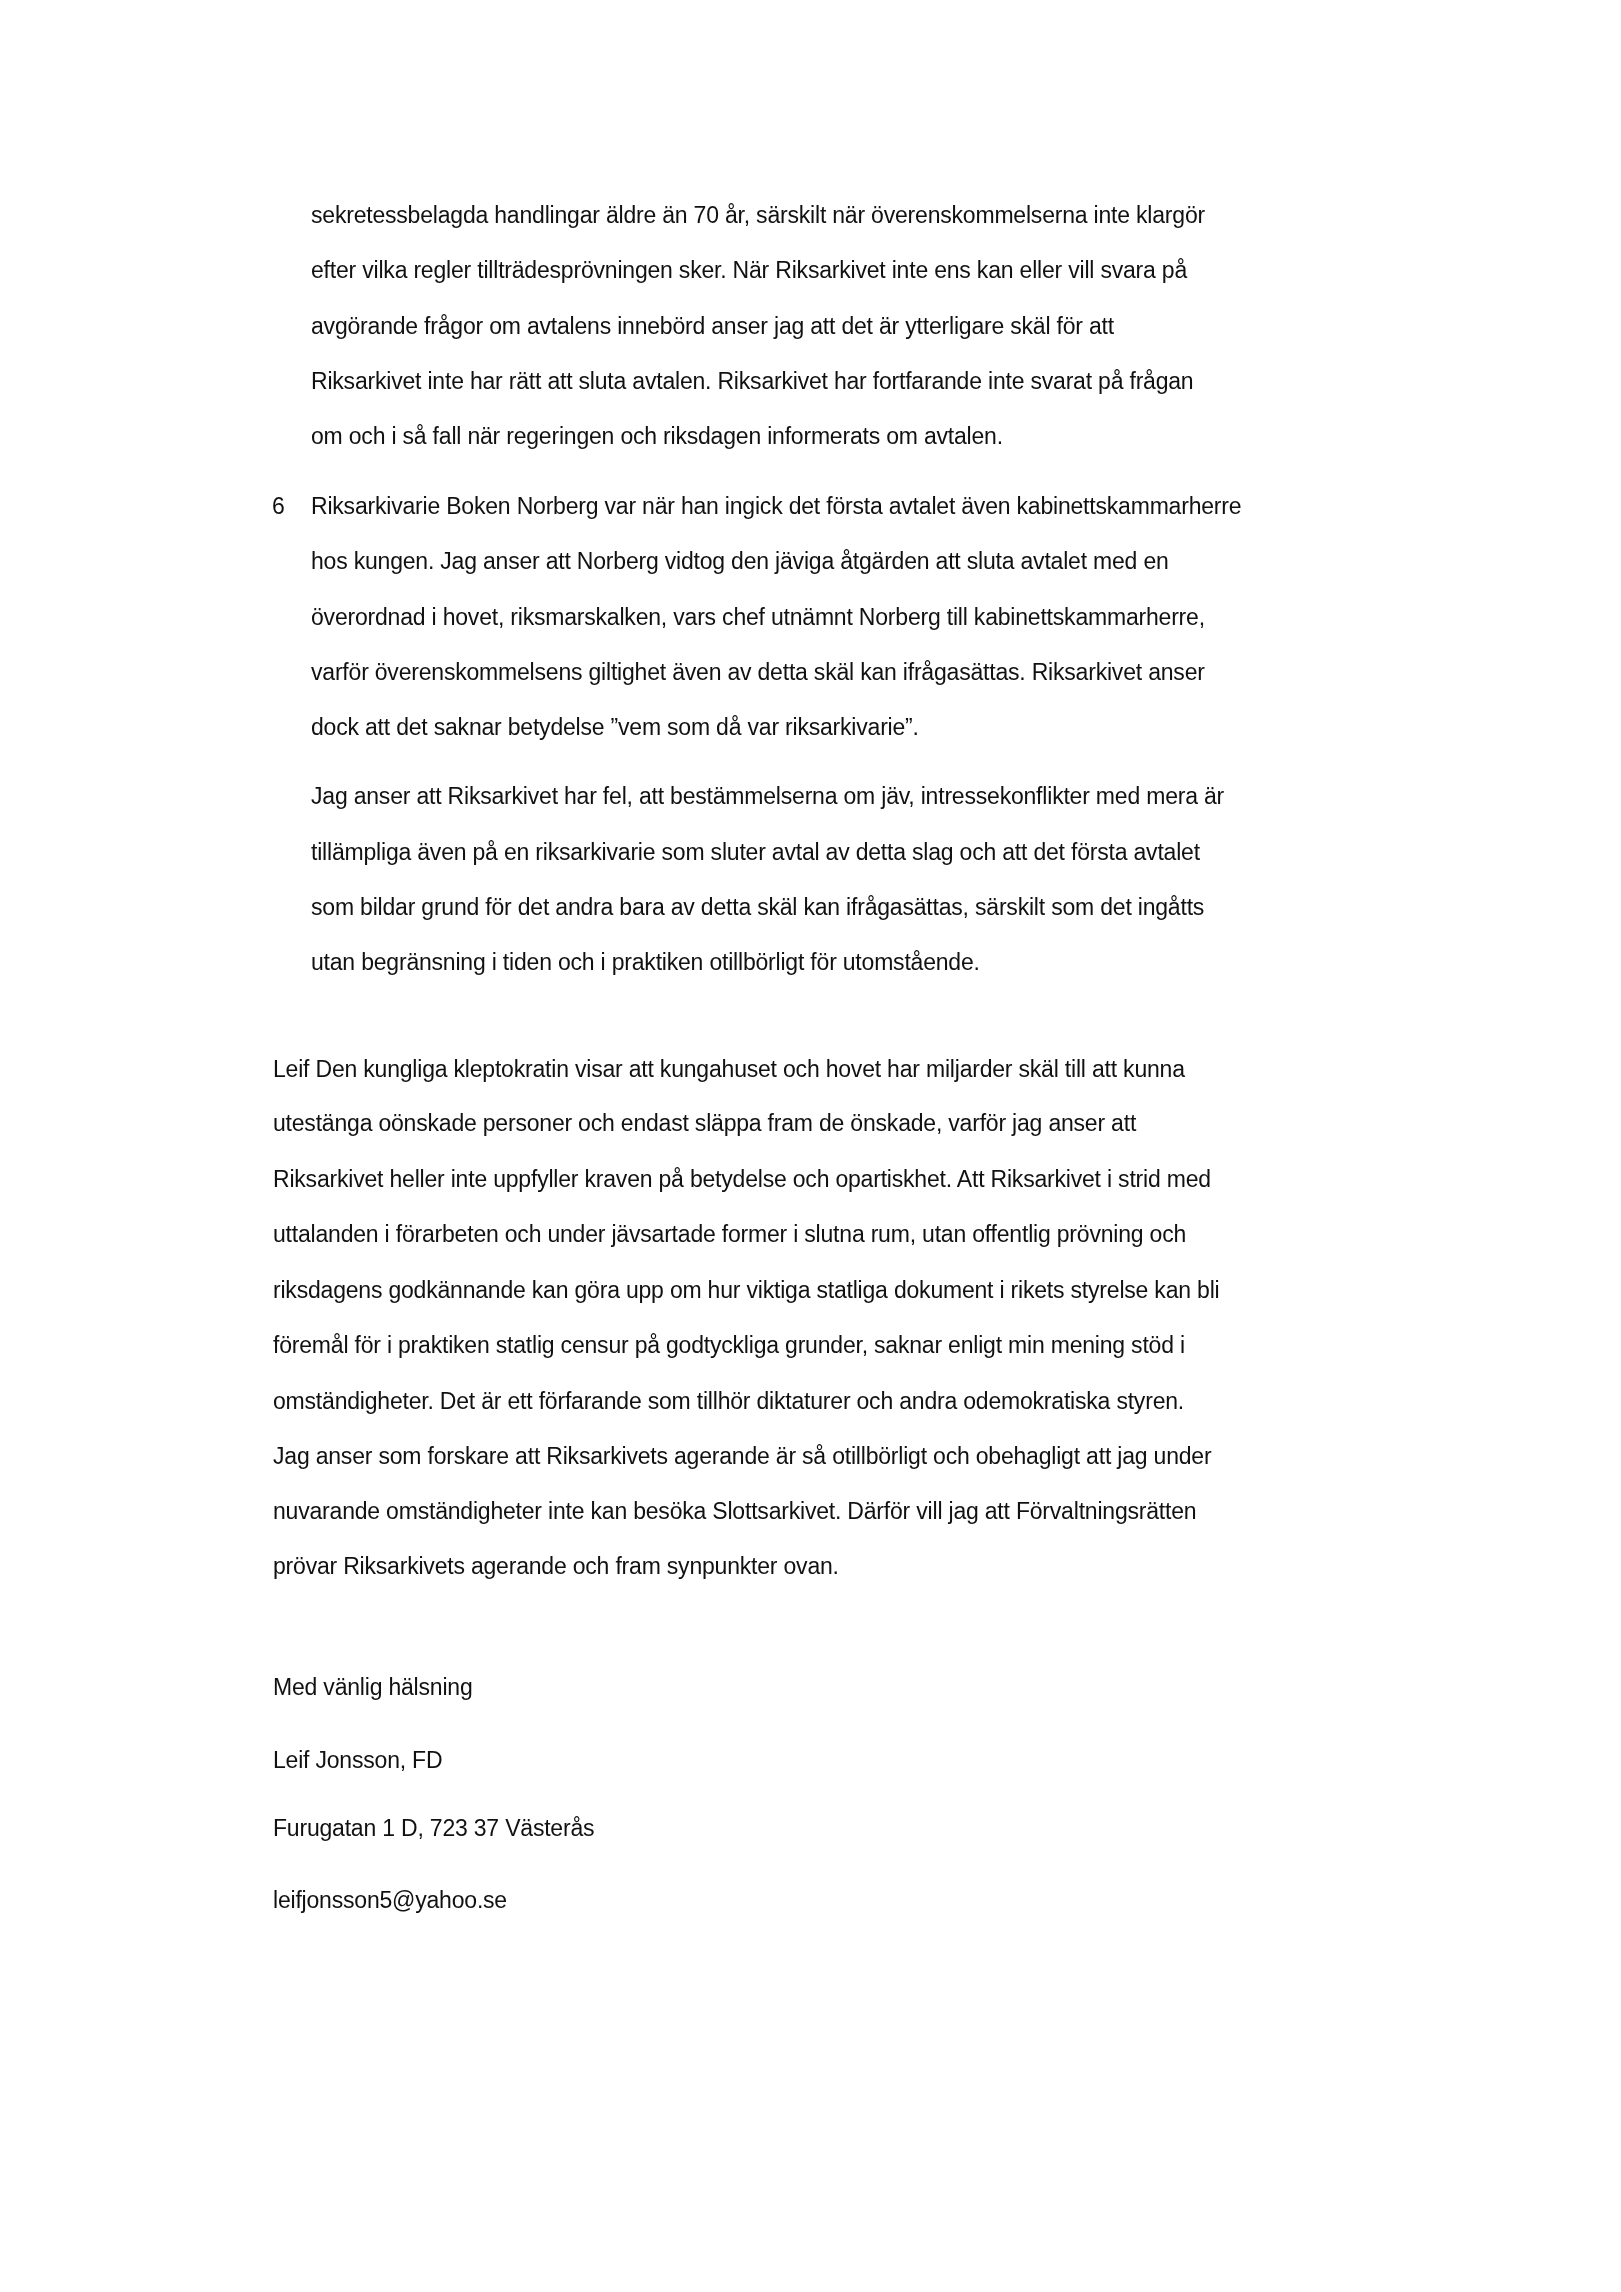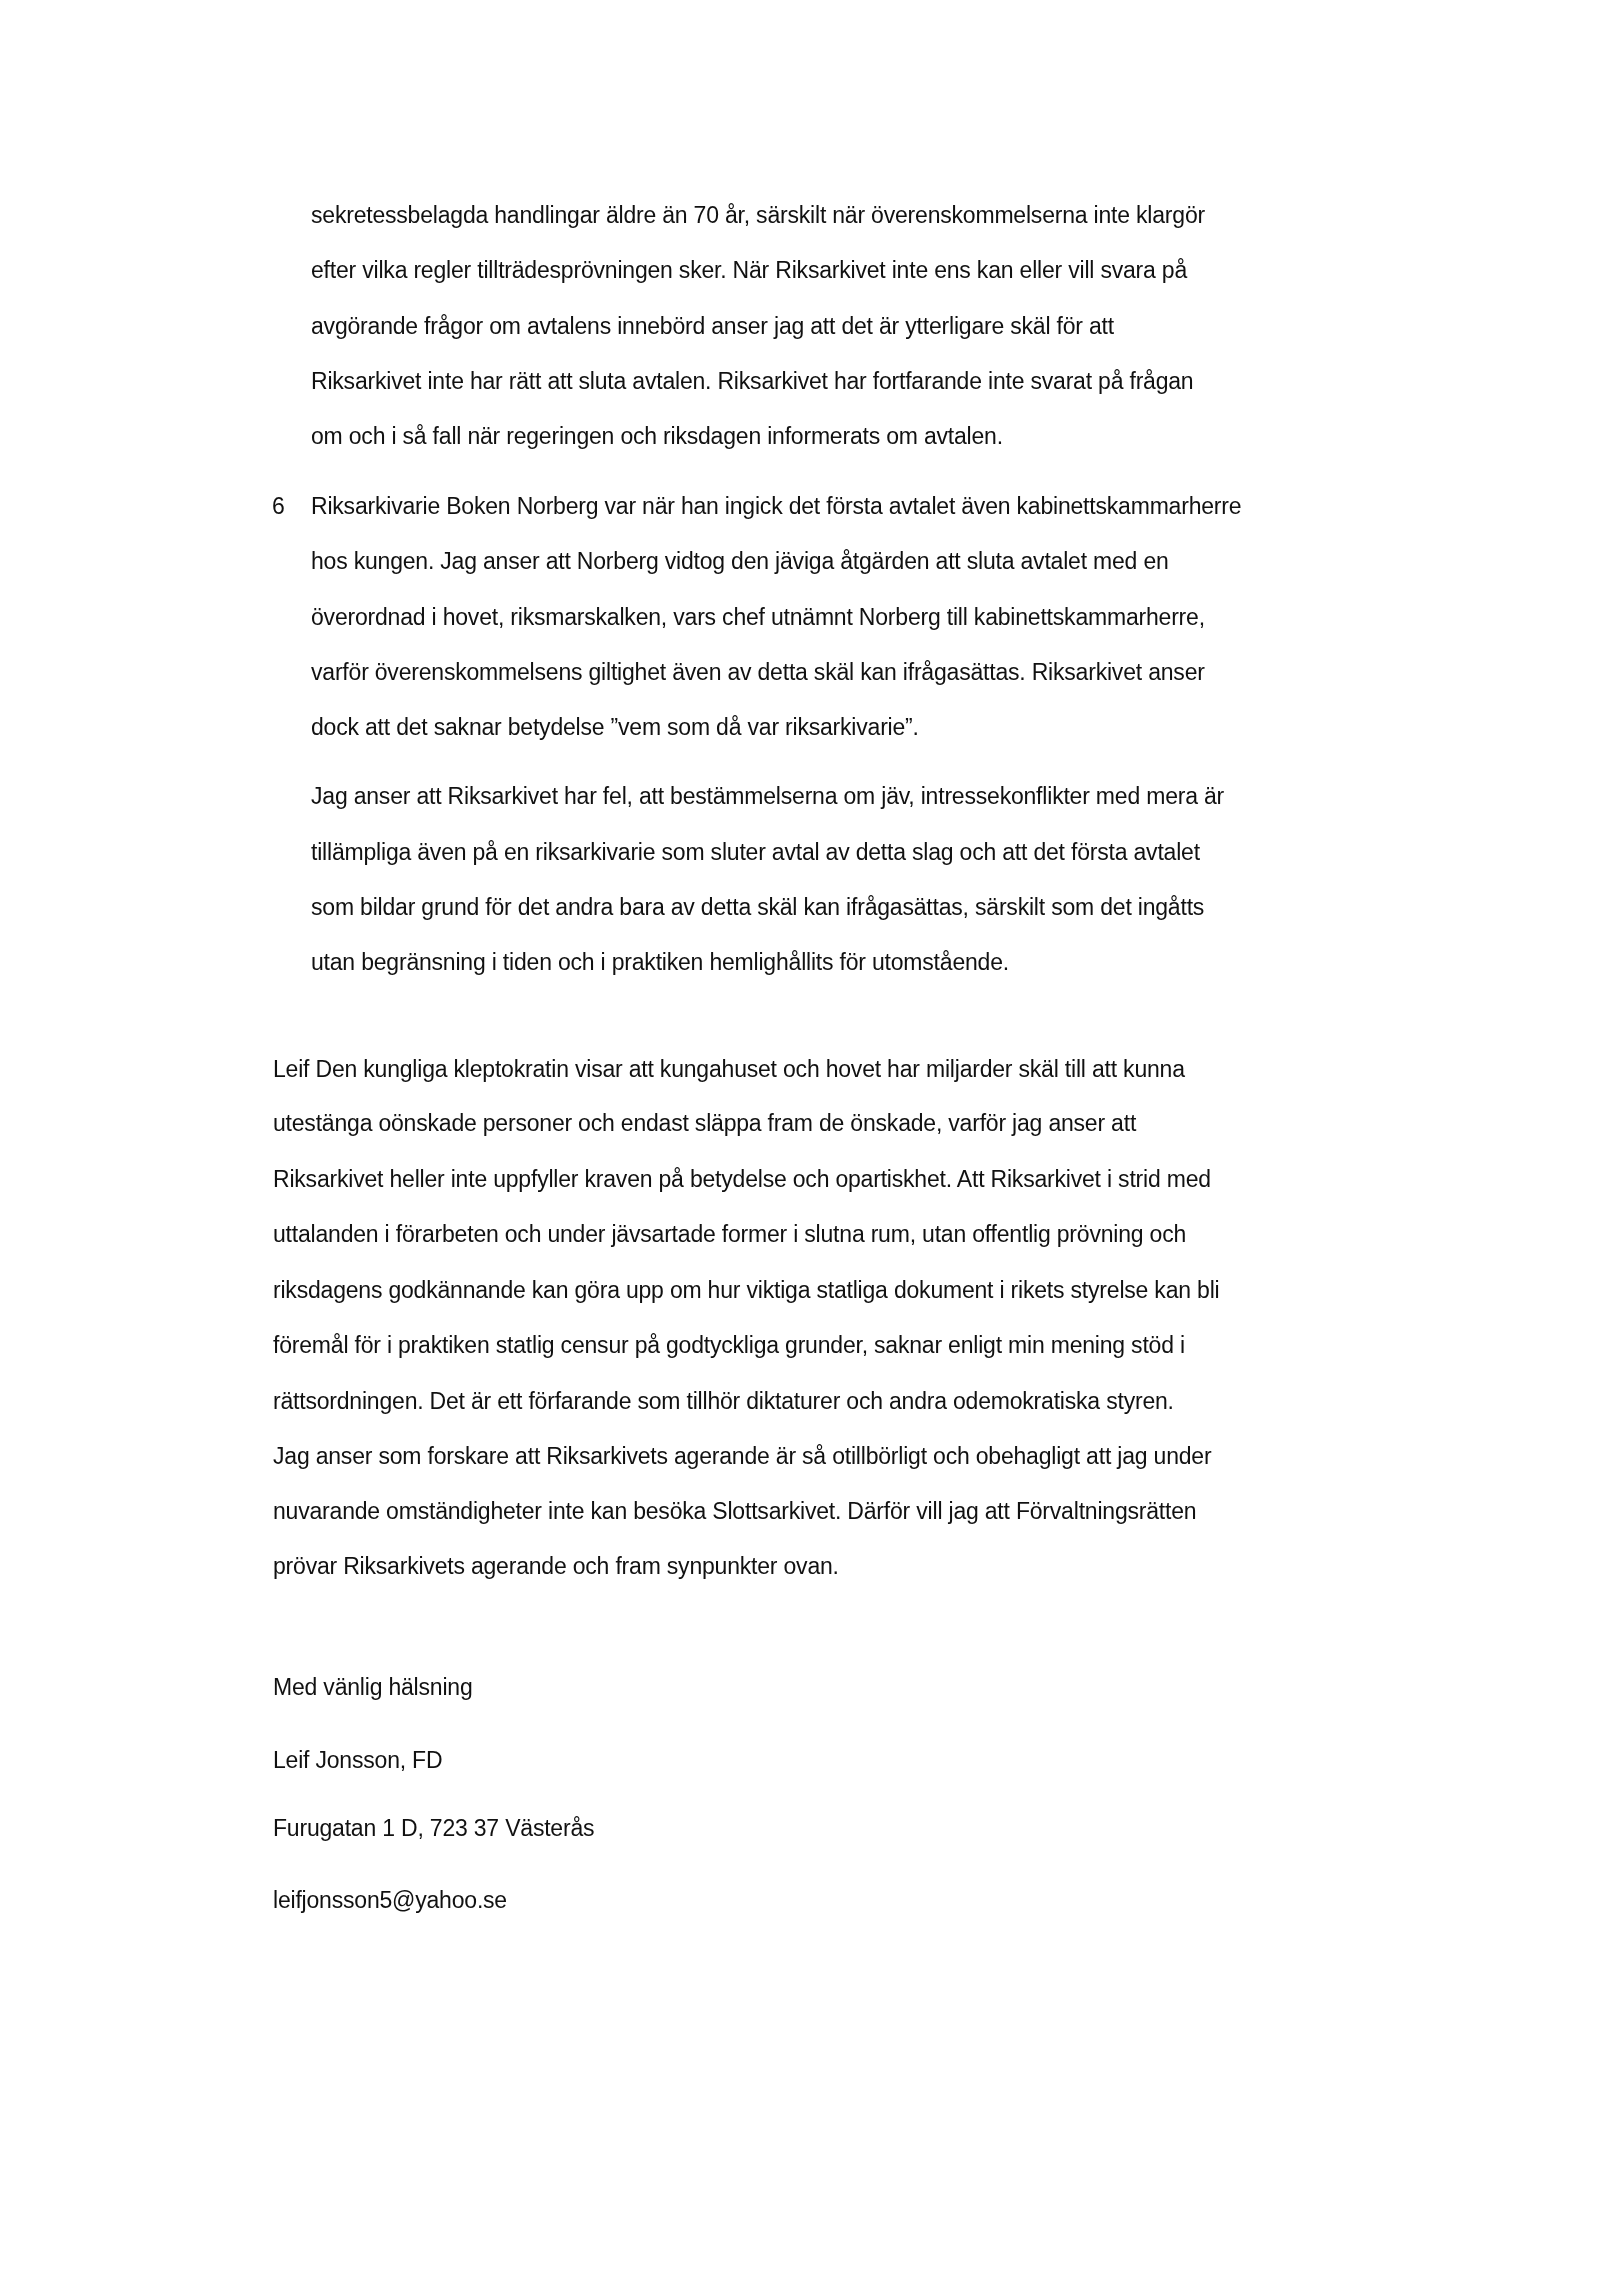--- a/index.html
+++ b/index.html
@@ -46,34 +46,34 @@
     <div class="line c-indent" style="top:495px">Riksarkivarie Boken Norberg var när han ingick det första avtalet även kabinettskammarherre</div>
     <div class="line c-indent" style="top:550px">hos kungen. Jag anser att Norberg vidtog den jäviga åtgärden att sluta avtalet med en</div>
     <div class="line c-indent" style="top:606px">överordnad i hovet, riksmarskalken, vars chef utnämnt Norberg till kabinettskammarherre,</div>
     <div class="line c-indent" style="top:661px">varför överenskommelsens giltighet även av detta skäl kan ifrågasättas. Riksarkivet anser</div>
     <div class="line c-indent" style="top:716px">dock att det saknar betydelse ”vem som då var riksarkivarie”.</div>
 
     <div>
       <div class="line c-indent" style="top:785px">Jag anser att Riksarkivet har fel, att bestämmelserna om jäv, intressekonflikter med mera är</div>
       <div class="line c-indent" style="top:841px">tillämpliga även på en riksarkivarie som sluter avtal av detta slag och att det första avtalet</div>
       <div class="line c-indent" style="top:896px">som bildar grund för det andra bara av detta skäl kan ifrågasättas, särskilt som det ingåtts</div>
-      <div class="line c-indent" style="top:951px">utan begränsning i tiden och i praktiken hemlighållits för utomstående.</div>
+      <div class="line c-indent" style="top:951px">utan begränsning i tiden och i praktiken otillbörligt för utomstående.</div>
     </div>
   </div>
 
   <div>
     <div class="line c-body" style="top:1058px">
       <span>Leif </span><span class="it">Den kungliga kleptokratin</span><span> visar att kungahuset och hovet har miljarder skäl till att kunna</span>
     </div>
     <div class="line c-body" style="top:1112px">utestänga oönskade personer och endast släppa fram de önskade, varför jag anser att</div>
     <div class="line c-body" style="top:1168px">Riksarkivet heller inte uppfyller kraven på betydelse och opartiskhet. Att Riksarkivet i strid med</div>
     <div class="line c-body" style="top:1223px">uttalanden i förarbeten och under jävsartade former i slutna rum, utan offentlig prövning och</div>
     <div class="line c-body" style="top:1279px">riksdagens godkännande kan göra upp om hur viktiga statliga dokument i rikets styrelse kan bli</div>
     <div class="line c-body" style="top:1334px">föremål för i praktiken statlig censur på godtyckliga grunder, saknar enligt min mening stöd i</div>
-    <div class="line c-body" style="top:1390px">rättsordningen. Det är ett förfarande som tillhör diktaturer och andra odemokratiska styren.</div>
+    <div class="line c-body" style="top:1390px">omständigheter. Det är ett förfarande som tillhör diktaturer och andra odemokratiska styren.</div>
     <div class="line c-body" style="top:1445px">Jag anser som forskare att Riksarkivets agerande är så otillbörligt och obehagligt att jag under</div>
     <div class="line c-body" style="top:1500px">nuvarande omständigheter inte kan besöka Slottsarkivet. Därför vill jag att Förvaltningsrätten</div>
     <div class="line c-body" style="top:1555px">prövar Riksarkivets agerande och fram synpunkter ovan.</div>
   </div>
 
   <div>
     <div class="line c-body" style="top:1676px">Med vänlig hälsning</div>
     <div class="line c-body" style="top:1749px">Leif Jonsson, FD</div>
     <div class="line c-body" style="top:1817px">Furugatan 1 D, 723 37 Västerås</div>
     <div class="line c-body" style="top:1889px">leifjonsson5@yahoo.se</div>

